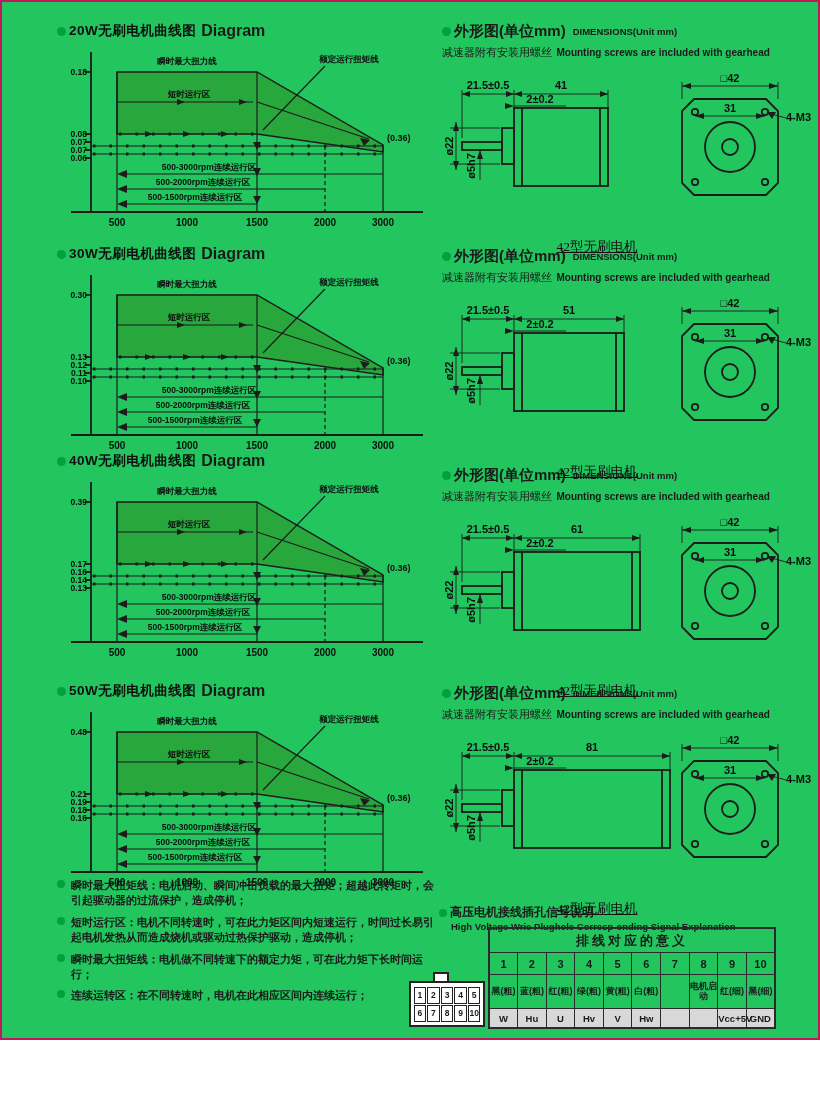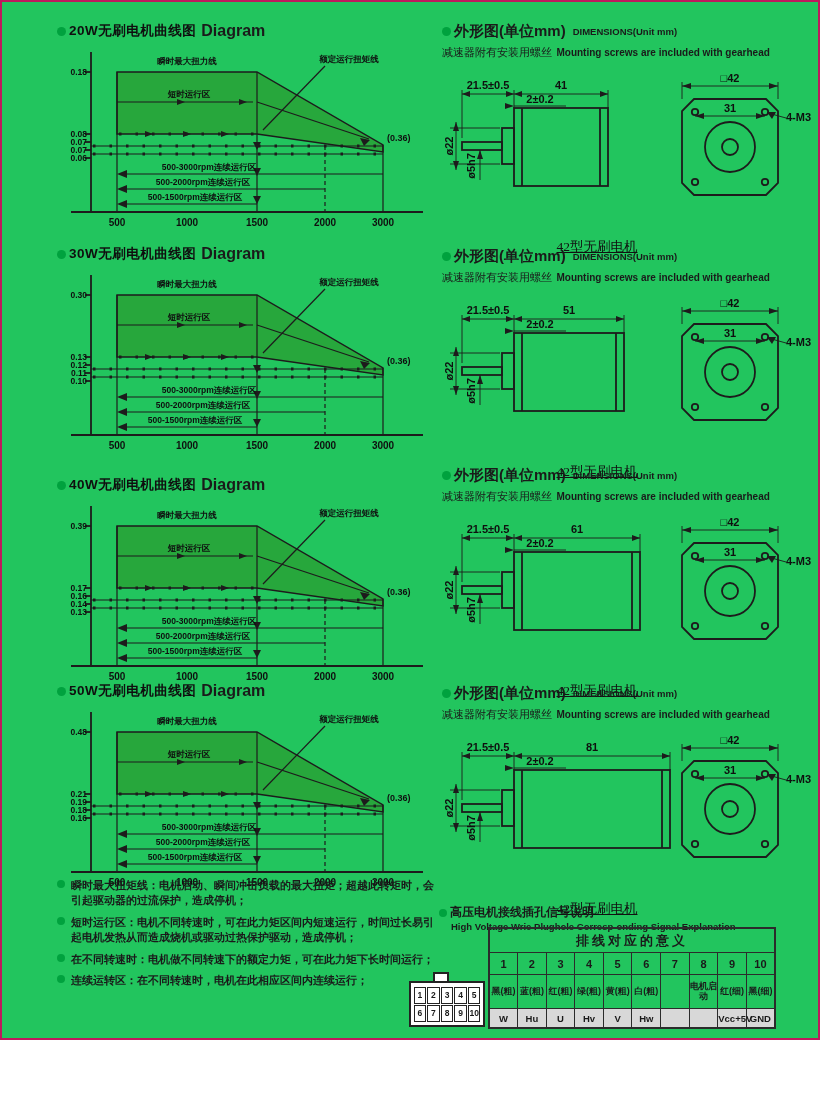--- a/index.html
+++ b/index.html
@@ -193,21 +193,21 @@
       <text class="t-ann" x="146" y="143" text-anchor="middle">500-2000rpm连续运行区</text>
       <text class="t-ann" x="138" y="158" text-anchor="middle">500-1500rpm连续运行区</text>
       <text class="t-tick" x="60" y="184" text-anchor="middle">500</text>
       <text class="t-tick" x="130" y="184" text-anchor="middle">1000</text>
       <text class="t-tick" x="200" y="184" text-anchor="middle">1500</text>
       <text class="t-tick" x="268" y="184" text-anchor="middle">2000</text>
       <text class="t-tick" x="326" y="184" text-anchor="middle">3000</text>
     </svg>
   </div>
 
-  <div class="sec" style="left:55px;top:474px;width:372px;">
+  <div class="sec" style="left:55px;top:450px;width:372px;">
     <div class="sec-head">
       <span class="dot"></span>
       <span class="chart-title-cn">40W无刷电机曲线图</span>
       <span class="chart-title-en">Diagram</span>
     </div>
     <svg class="chart" width="372" height="196" viewBox="0 0 372 196">
       <path class="green" d="M60,30 L200,30 L326,103 L326,110 L200,92 L60,92 Z"></path>
       <g class="ln2">
         <line x1="60" y1="30" x2="60" y2="170"></line>
           <line x1="200" y1="30" x2="200" y2="170"></line>
@@ -624,21 +624,21 @@
     <div class="note">
       <span class="dot"></span>
       <span class="note-text">瞬时最大扭矩线：电机启动、瞬间冲击负载的最大扭矩；超越此转矩时，会引起驱动器的过流保护，造成停机；</span>
     </div>
     <div class="note">
       <span class="dot"></span>
       <span class="note-text">短时运行区：电机不同转速时，可在此力矩区间内短速运行，时间过长易引起电机发热从而造成烧机或驱动过热保护驱动，造成停机；</span>
     </div>
     <div class="note">
       <span class="dot"></span>
-      <span class="note-text">在不同转速时：电机做不同转速下的额定力矩，可在此力矩下长时间运行；</span>
+      <span class="note-text">瞬时最大扭矩线：电机做不同转速下的额定力矩，可在此力矩下长时间运行；</span>
     </div>
     <div class="note">
       <span class="dot"></span>
       <span class="note-text">连续运转区：在不同转速时，电机在此相应区间内连续运行；</span>
     </div>
   </div>
 
   <div class="sig-sec" style="position:absolute;">
     <div class="sig-head">
       <span class="dot" style="width:8px;height:8px;"></span>

